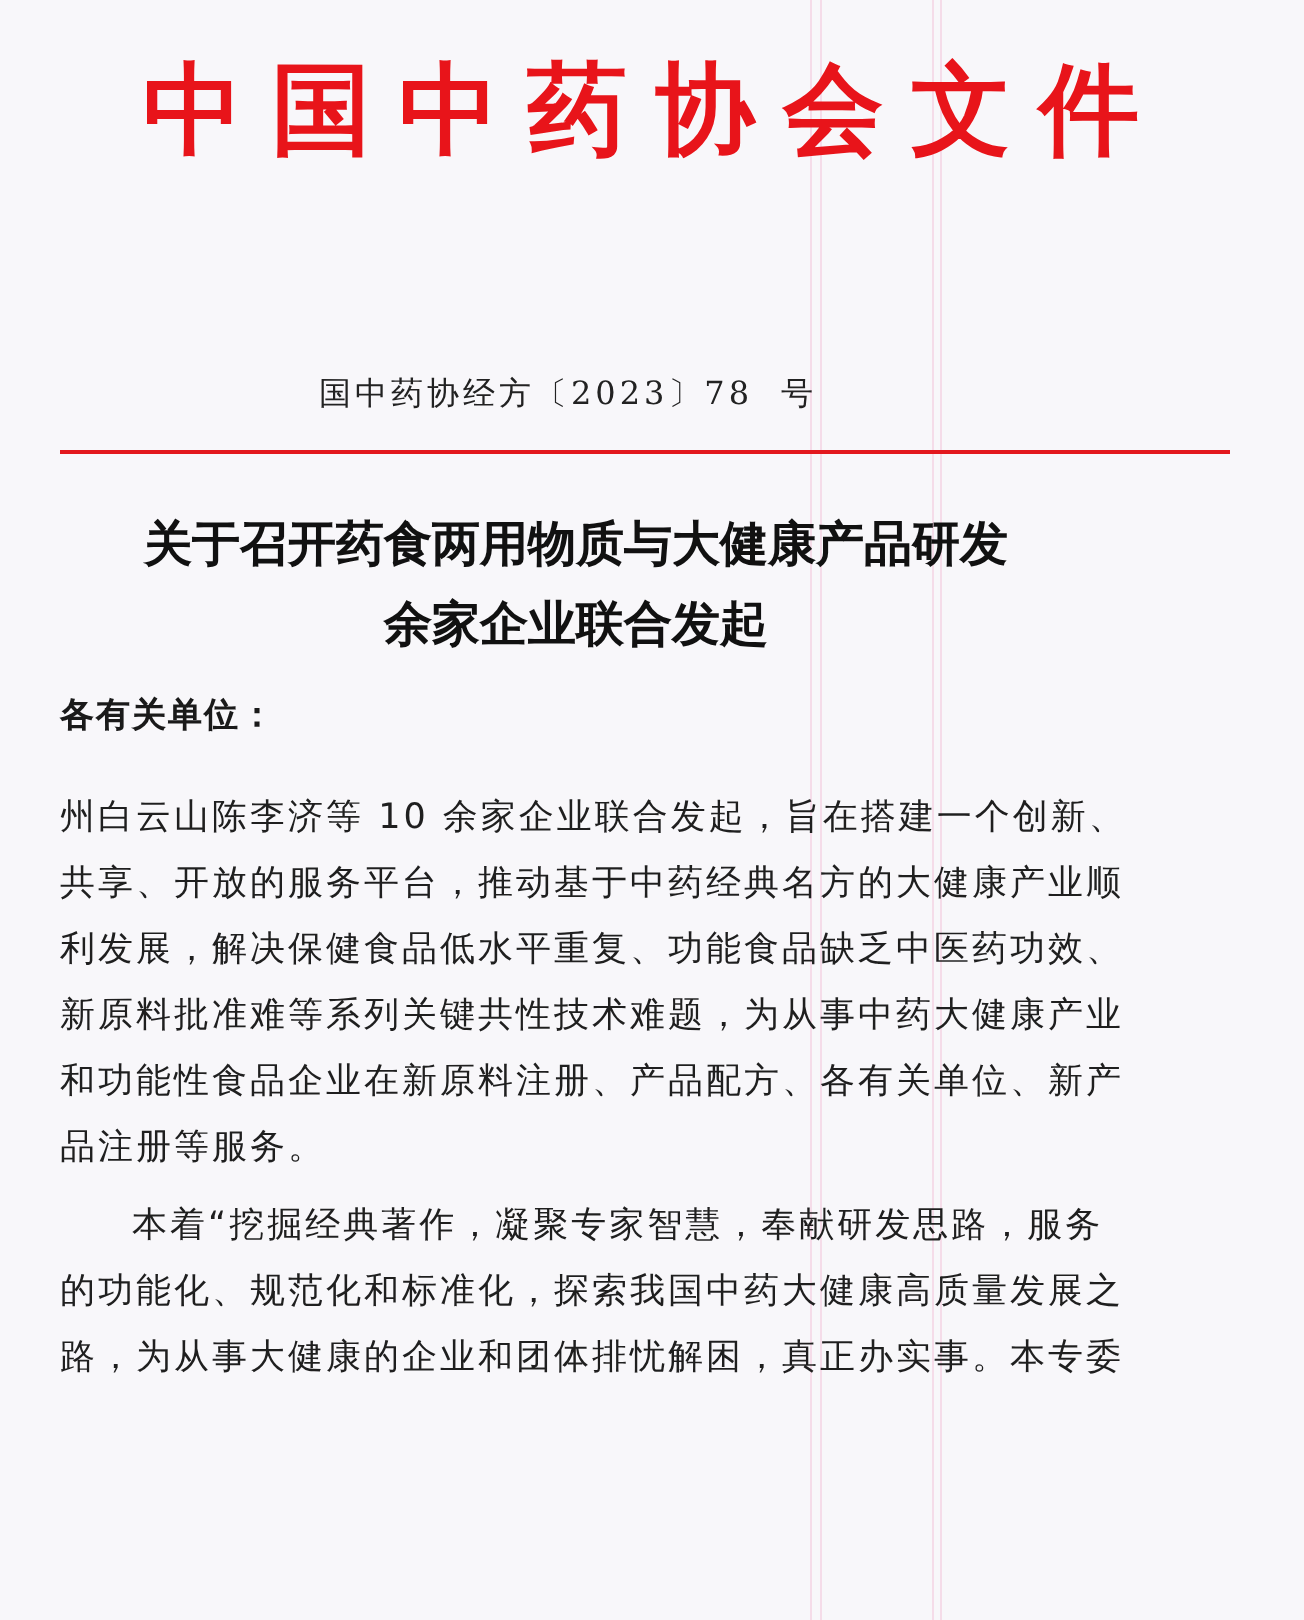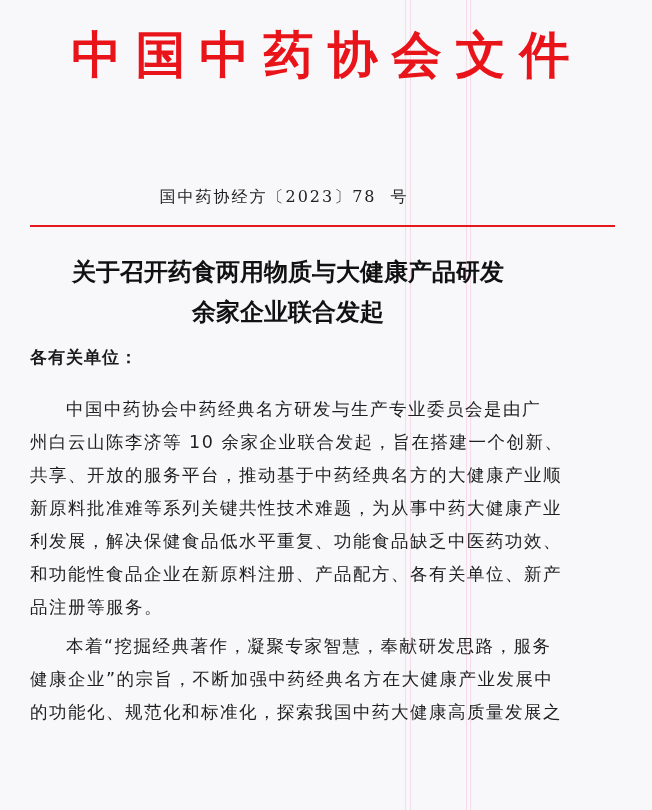--- a/index.html
+++ b/index.html
@@ -120,27 +120,26 @@
 
 <div class="title">
   <div>关于召开药食两用物质与大健康产品研发</div>
   <div>余家企业联合发起</div>
 </div>
 
 <div class="salutation">各有关单位：</div>
 
 <div class="body-text">
   <div>
-    <span class="para-line indent">中国中药协会中药经典名方研发与生产专业委员会是由广</span>
     <span class="para-line">州白云山陈李济等 10 余家企业联合发起，旨在搭建一个创新、</span>
     <span class="para-line">共享、开放的服务平台，推动基于中药经典名方的大健康产业顺</span>
+    <span class="para-line">利发展，解决保健食品低水平重复、功能食品缺乏中医药功效、</span>
     <span class="para-line">新原料批准难等系列关键共性技术难题，为从事中药大健康产业</span>
-    <span class="para-line">利发展，解决保健食品低水平重复、功能食品缺乏中医药功效、</span>
     <span class="para-line">和功能性食品企业在新原料注册、产品配方、各有关单位、新产</span>
     <span class="para-line">品注册等服务。</span>
   </div>
   <div class="para-gap"></div>
   <div>
     <span class="para-line indent">本着“挖掘经典著作，凝聚专家智慧，奉献研发思路，服务</span>
-    <span class="para-line">健康企业”的宗旨，不断加强中药经典名方在大健康产业发展中</span>
     <span class="para-line">的功能化、规范化和标准化，探索我国中药大健康高质量发展之</span>
+    <span class="para-line">路，为从事大健康的企业和团体排忧解困，真正办实事。本专委</span>
   </div>
 </div>
 
 </body></html>

